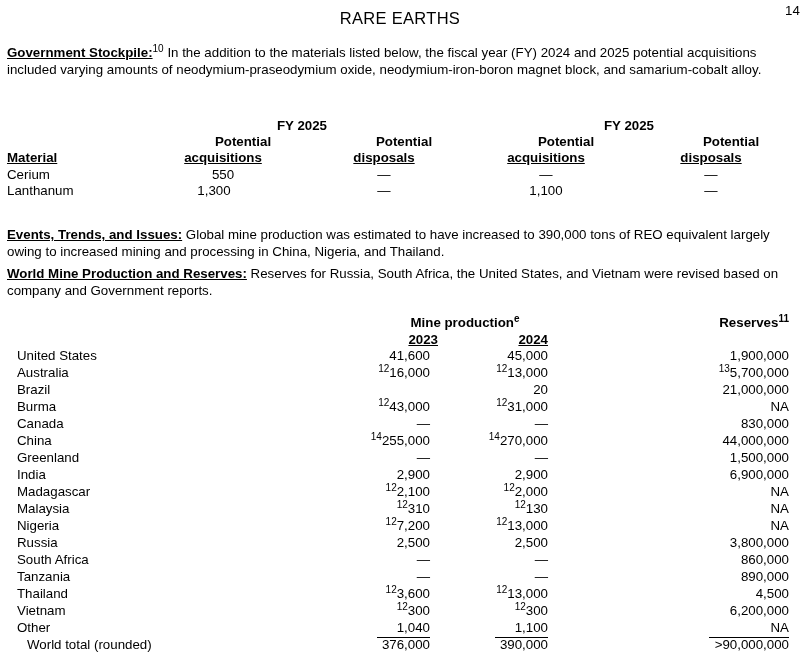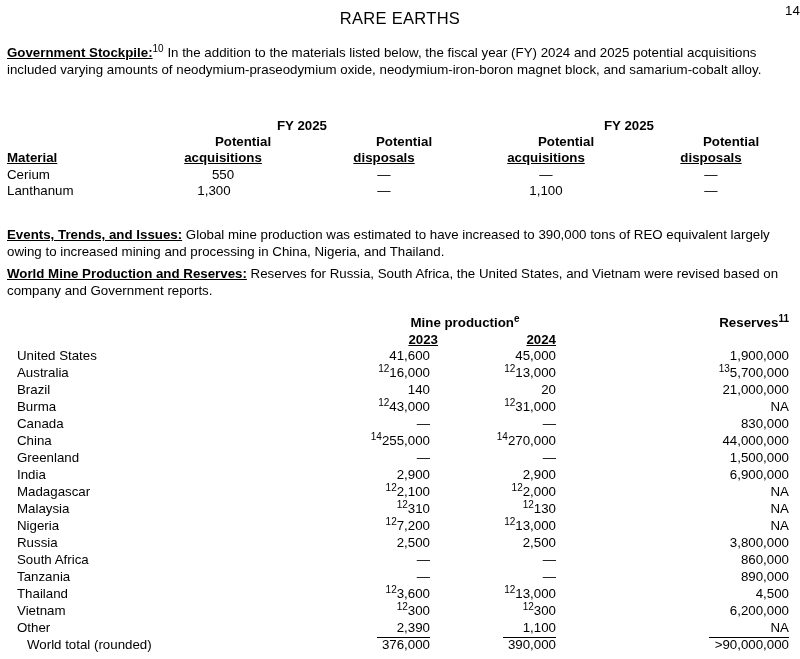--- a/index.html
+++ b/index.html
@@ -18,21 +18,21 @@
   
   .fyrow{left:0;right:0;height:16px;}
   .cx{position:absolute;transform:translateX(-50%);white-space:nowrap;text-align:center;}
   .mat{position:absolute;left:7px;white-space:nowrap;}
   
   .prows{left:0;top:348px;width:800px;}
   .prow{position:relative;height:17px;line-height:16.5px;}
   .cc{position:absolute;left:17px;white-space:nowrap;}
   .cc.ind{left:27px;}
   .c23{position:absolute;left:300px;width:130px;text-align:right;white-space:nowrap;}
-  .c24{position:absolute;left:406px;width:130px;text-align:right;white-space:nowrap;padding-left:20px;}
+  .c24{position:absolute;left:418px;width:130px;text-align:right;white-space:nowrap;}
   .cres{position:absolute;left:619px;width:170px;text-align:right;white-space:nowrap;}
   .y23h{position:absolute;left:300px;width:138px;text-align:right;}
   .rule53{display:inline-block;min-width:53px;border-bottom:1.5px solid #000;text-align:right;}
   .rule80{display:inline-block;min-width:80px;border-bottom:1.5px solid #000;text-align:right;}
 </style>
 </head>
 <body>
 
 <div class="abs pagenum">14</div>
 
@@ -93,21 +93,20 @@
     <span class="cres">1,900,000</span>
   </div>
   <div class="prow">
     <span class="cc">Australia</span>
     <span class="c23"><sup>12</sup><span>16,000</span></span>
     <span class="c24"><sup>12</sup><span>13,000</span></span>
     <span class="cres"><sup>13</sup><span>5,700,000</span></span>
   </div>
   <div class="prow">
     <span class="cc">Brazil</span>
-    <span class="c23">140</span>
     <span class="c24">20</span>
     <span class="cres">21,000,000</span>
   </div>
   <div class="prow">
     <span class="cc">Burma</span>
     <span class="c23"><sup>12</sup><span>43,000</span></span>
     <span class="c24"><sup>12</sup><span>31,000</span></span>
     <span class="cres">NA</span>
   </div>
   <div class="prow">
@@ -177,21 +176,21 @@
     <span class="cres">4,500</span>
   </div>
   <div class="prow">
     <span class="cc">Vietnam</span>
     <span class="c23"><sup>12</sup><span>300</span></span>
     <span class="c24"><sup>12</sup><span>300</span></span>
     <span class="cres">6,200,000</span>
   </div>
   <div class="prow">
     <span class="cc">Other</span>
-    <span class="c23"><span class="rule53">2,390</span></span>
+    <span class="c23"><span class="rule53">1,040</span></span>
     <span class="c24"><span class="rule53">1,100</span></span>
     <span class="cres"><span class="rule80">NA</span></span>
   </div>
   <div class="prow">
     <span class="cc ind">World total (rounded)</span>
     <span class="c23">376,000</span>
     <span class="c24">390,000</span>
     <span class="cres">&gt;90,000,000</span>
   </div>
 </div>

